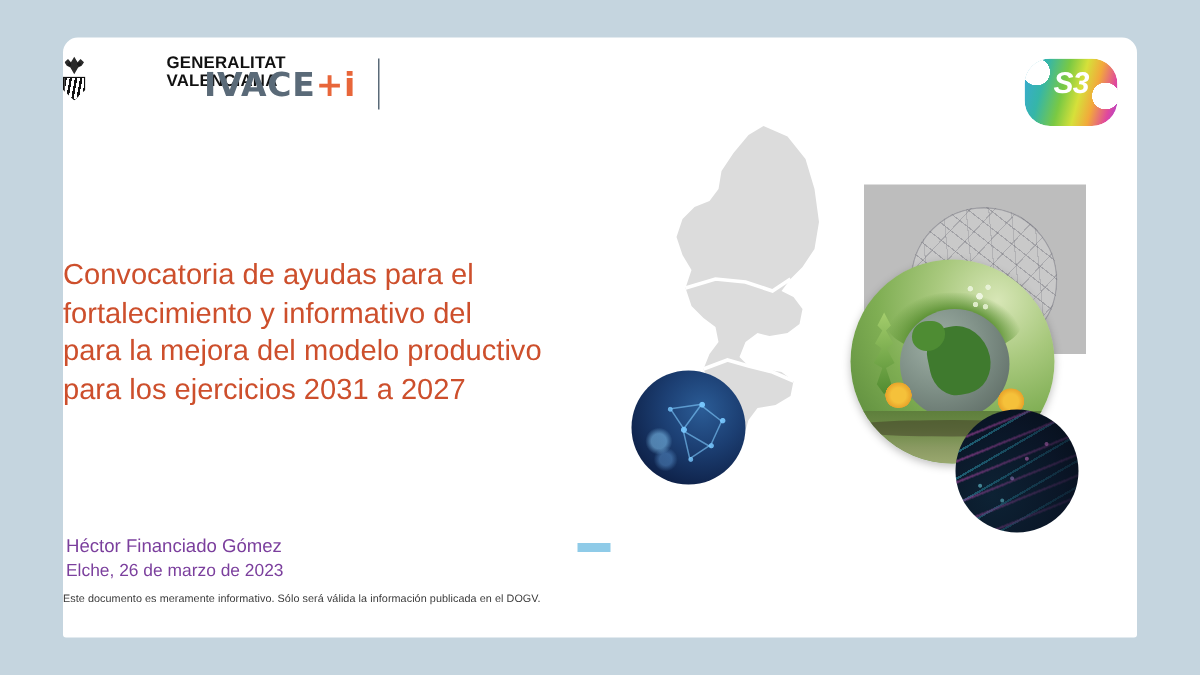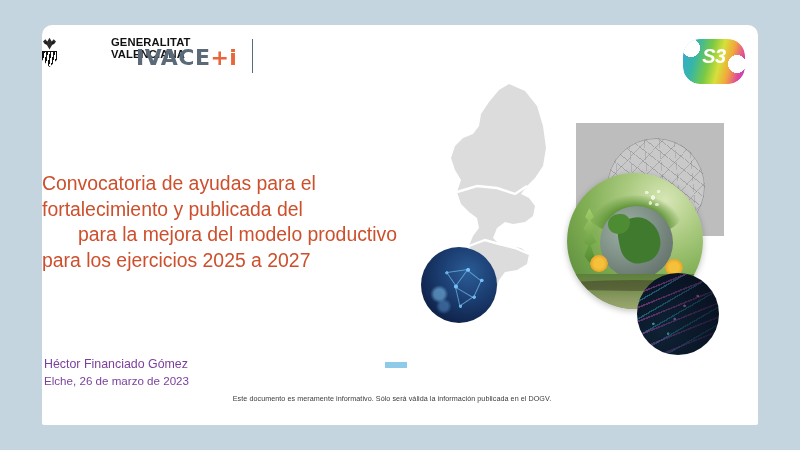--- a/index.html
+++ b/index.html
@@ -93,21 +93,21 @@
 
   
   .author { position: absolute; left: 2px; top: 332px; color: #7b3f9d;
             font-size: 12.4px; line-height: 15.5px; }
   .author .line2 { font-size: 11.6px; }
 
   .blue-dash { position: absolute; left: 343px; top: 337px; width: 22px; height: 6px;
                background: #8fcbe8; }
 
   .disclaimer { position: absolute; left: 0; right: 16px; top: 369px;
-                text-align: center; font-size: 7.2px; color: #3a3a3a; letter-spacing: 0.05px; }
+                text-align: left; font-size: 7.2px; color: #3a3a3a; letter-spacing: 0.05px; }
 
   
   .art { position: absolute; left: 0; top: 0; width: 716px; height: 400px; pointer-events: none; }
 
   .map { position: absolute; left: 405px; top: 57px; width: 124px; height: 242px; }
   .map svg { width: 100%; height: 100%; display: block; }
 
   .gray-rect { position: absolute; left: 534px; top: 98px; width: 148px; height: 113px;
                background: #bdbdbd; }
 
@@ -296,23 +296,23 @@
 
       <div class="circ wave-circle">
         <div class="waves"></div>
         <div class="speck"></div>
       </div>
     </div>
 
     <div class="title" style="left:0px;">
       <div style="padding-left:0px;">
         <div style="text-align:justify;">Convocatoria de ayudas para el</div>
-        <div style="text-align:justify;">fortalecimiento y publicada del</div>
-        <div style="text-align:justify;margin-left:36px;">para la mejora del modelo productivo</div>
-        <div class="last">para los ejercicios 2025 a 2027</div>
+        <div style="text-align:justify;">fortalecimiento y informativo del</div>
+        <div style="text-align:justify;">para la mejora del modelo productivo</div>
+        <div class="last">para los ejercicios 2031 a 2027</div>
       </div>
     </div>
 
     <div class="author">
       <div>Héctor Financiado Gómez</div>
       <div class="line2">Elche, 26 de marzo de 2023</div>
     </div>
 
     <div class="blue-dash"></div>
 

